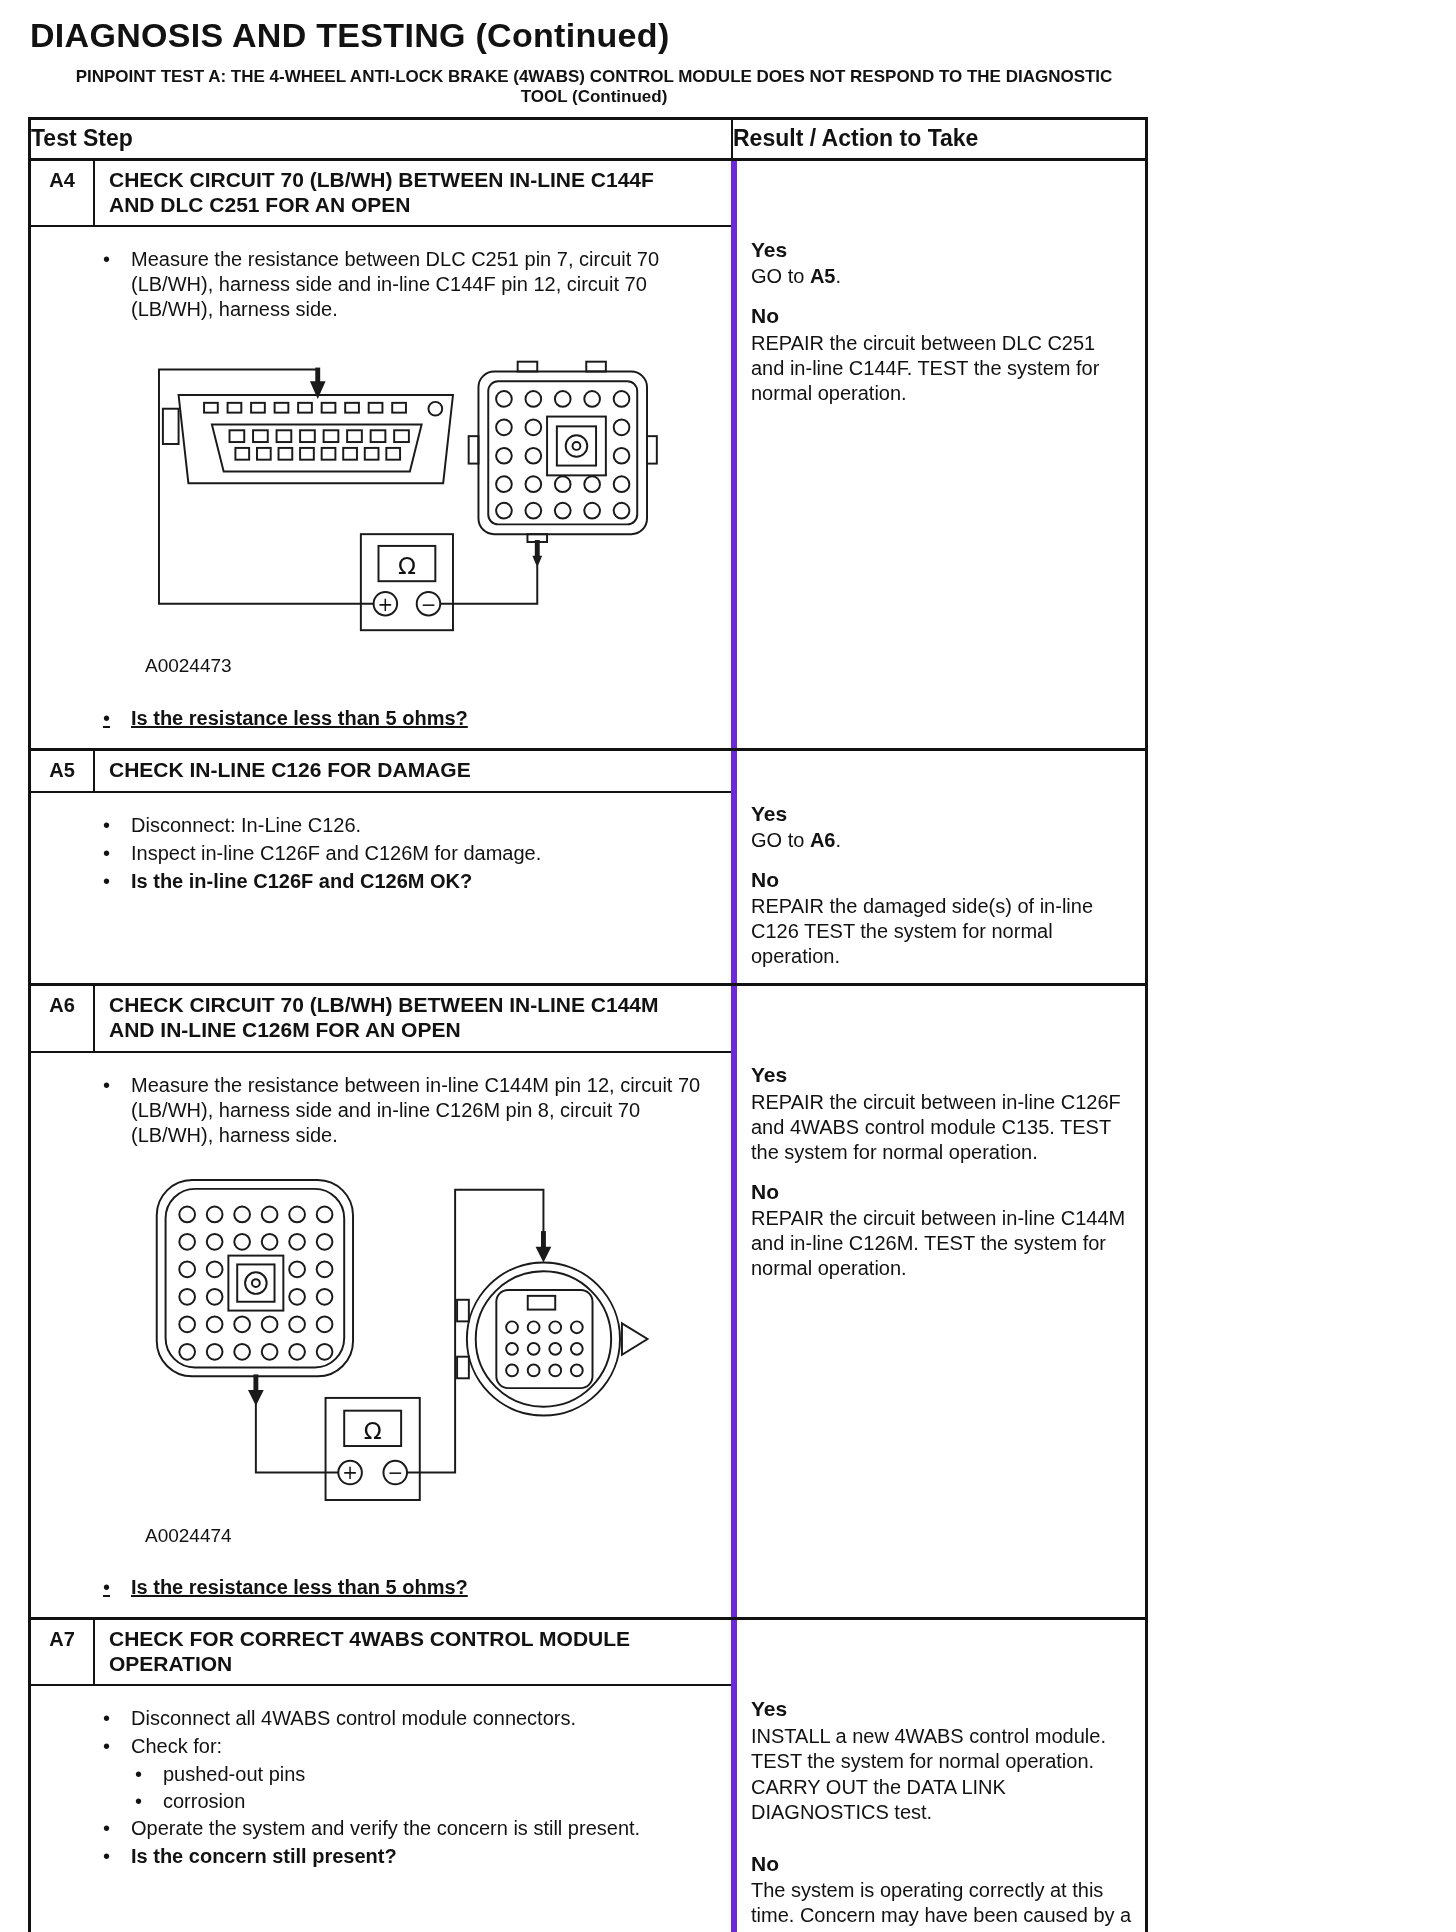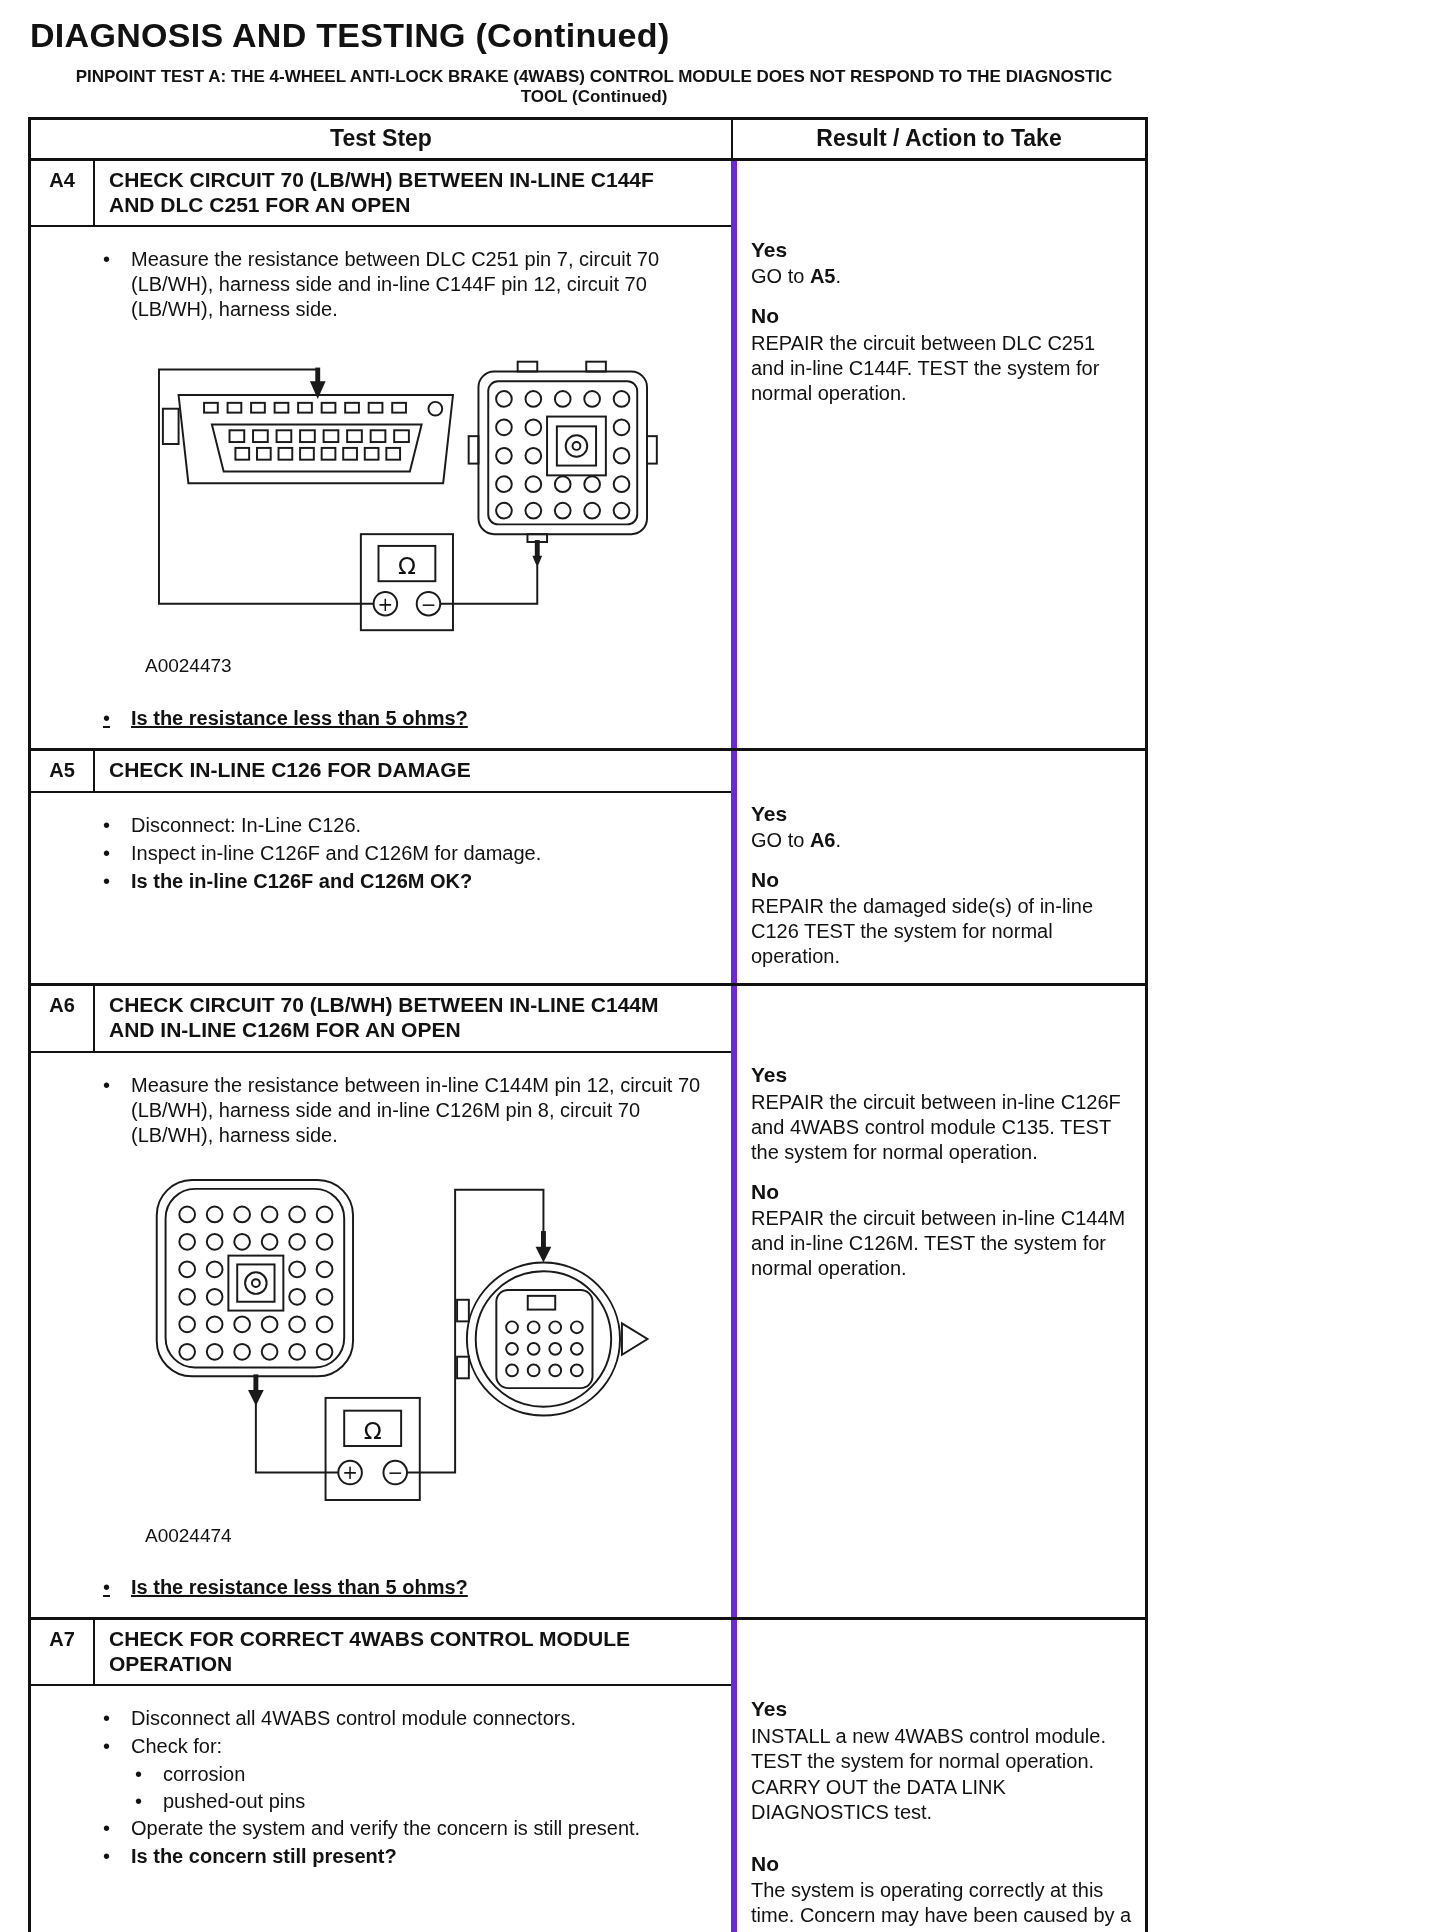--- a/index.html
+++ b/index.html
@@ -14,21 +14,21 @@
 
   .doc-title { font-size:34px; font-weight:bold; letter-spacing:0.3px; margin-left:2px; }
   .subtitle {
     width:1060px; margin:12px auto 10px 36px;
     text-align:center; font-weight:bold; font-size:17px; line-height:1.18;
   }
 
   .pp-table { width:1120px; border:3px solid #121212; margin-top:4px; }
 
   .thead { display:grid; grid-template-columns:702px 1fr; border-bottom:3px solid #121212; }
-  .thead .th { text-align:center; font-weight:bold; font-size:23px; padding:5px 0 6px 0; }
+  .thead .th { font-weight:bold; font-size:23px; padding:5px 0 6px 0; }
   .thead .th-left { border-right:2px solid #121212; }
 
   .row { display:grid; grid-template-columns:700px 1fr; }
   .row:not(:last-child) { border-bottom:3px solid #121212; }
 
   .titlebar { display:grid; grid-template-columns:64px 1fr; border-bottom:2px solid #121212; }
   .row-id { border-right:2px solid #121212; font-weight:bold; font-size:20px; text-align:center; padding-top:8px; }
   .row-title { font-weight:bold; font-size:21px; line-height:1.17; padding:7px 10px 8px 14px; max-width:580px; }
 
   .step-body { padding:20px 10px 14px 66px; font-size:20px; line-height:1.25; }
@@ -345,25 +345,25 @@
           <div class="bullet">
             <span class="dot"></span>
             <span class="btext">Disconnect all 4WABS control module connectors.</span>
           </div>
           <div class="bullet">
             <span class="dot"></span>
             <span class="btext">Check for:</span>
           </div>
           <div class="bullet sub">
             <span class="dot"></span>
+            <span class="btext">pushed-out pins</span>
+          </div>
+          <div class="bullet sub">
+            <span class="dot"></span>
             <span class="btext">corrosion</span>
-          </div>
-          <div class="bullet sub">
-            <span class="dot"></span>
-            <span class="btext">pushed-out pins</span>
           </div>
           <div class="bullet">
             <span class="dot"></span>
             <span class="btext">Operate the system and verify the concern is still present.</span>
           </div>
           <div class="bullet">
             <span class="dot"></span>
             <span class="btext bold">Is the concern still present?</span>
           </div>
         </div>

